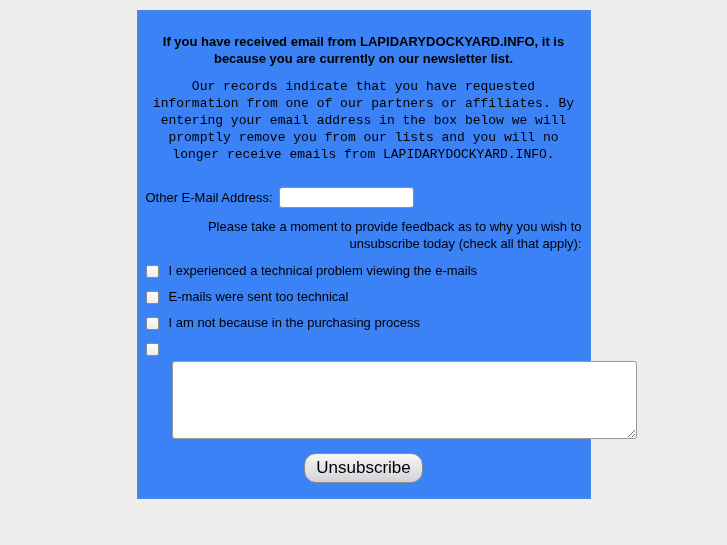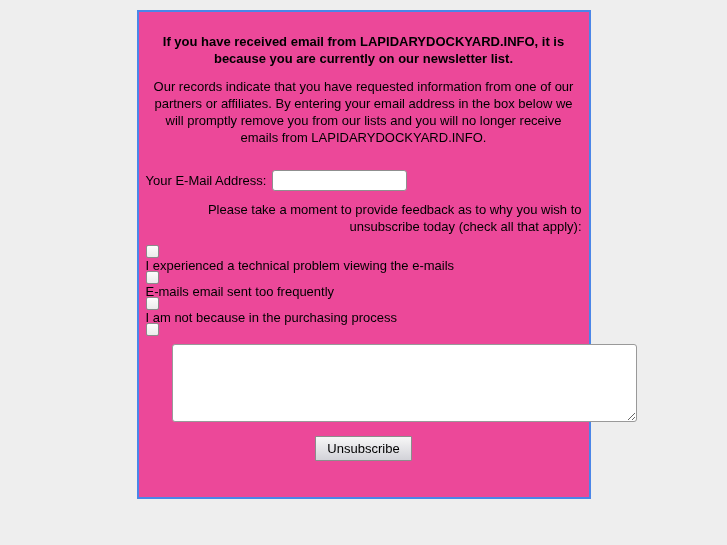--- a/index.html
+++ b/index.html
@@ -11,33 +11,34 @@
     background: #eeeeee;
     font-family: "Liberation Sans", sans-serif;
     font-size: 13px;
     color: #000000;
   }
   .panel {
     width: 454px;
     height: 489px;
     margin: 10px auto 0;
     border: 2px solid #4a86e8;
-    background: #ec4899;
+    background: #3b82f6;
     padding: 12px 7px 16px;
   }
   .heading {
     font-weight: bold;
     text-align: center;
     line-height: 17px;
     margin: 9px 4px 11px;
   }
   .intro {
     text-align: center;
     line-height: 17px;
     margin: 0 0 24px;
+    font-family: Liberation Mono, monospace;
   }
   .email-row {
     display: flex;
     align-items: center;
     margin: 0 0 10px 0;
   }
   .email-label { margin-right: 6px; }
   .email-input {
     width: 135px;
     height: 21px;
@@ -49,24 +50,23 @@
     padding: 2px 4px;
     outline: none;
   }
   .prompt {
     line-height: 17px;
     margin: 0 0 0 0;
     text-align: right;
   }
   .reason-row {
     display: flex;
-    align-items: flex-start;
+    align-items: flex-end;
     height: 16px;
     margin-top: 10px;
-    flex-direction: column;
   }
   .reason-checkbox {
     appearance: none;
     -webkit-appearance: none;
     width: 13px;
     height: 13px;
     margin: 0 10px 0 0;
     border: 1px solid #8b8b8b;
     border-radius: 2px;
     background: linear-gradient(#fdfdfd, #ececec);
@@ -85,54 +85,54 @@
     padding: 3px 4px;
     resize: both;
     outline: none;
   }
   .button-row {
     text-align: center;
     margin-top: 14px;
   }
   .unsubscribe-btn {
     font-family: "Liberation Sans", sans-serif;
-    font-size: 13px;
+    font-size: 17px;
     color: #000000;
     padding: 4px 11px;
     background: linear-gradient(#f7f7f7, #d2d2d8);
     border: 1px solid #8c8c8c;
-    border-radius: 1px;
+    border-radius: 12px;
     cursor: pointer;
   }
 </style>
 </head>
 <body>
 
 <div class="panel">
 
   <div class="heading">If you have received email from LAPIDARYDOCKYARD.INFO, it is because you are currently on our newsletter list.</div>
 
   <div class="intro">Our records indicate that you have requested information from one of our partners or affiliates. By entering your email address in the box below we will promptly remove you from our lists and you will no longer receive emails from LAPIDARYDOCKYARD.INFO.</div>
 
   <div class="email-row">
-    <span class="email-label">Your E-Mail Address:</span>
+    <span class="email-label">Other E-Mail Address:</span>
     <input type="text" class="email-input" value="" style="">
   </div>
 
   <div class="prompt">Please take a moment to provide feedback as to why you wish to unsubscribe today (check all that apply):</div>
 
   <div class="reason-row">
     <input type="checkbox" class="reason-checkbox" style="">
     <span>I experienced a technical problem viewing the e-mails</span>
   </div>
 
 
   <div class="reason-row">
     <input type="checkbox" class="reason-checkbox" style="">
-    <span>E-mails email sent too frequently</span>
+    <span>E-mails were sent too technical</span>
   </div>
 
 
   <div class="reason-row">
     <input type="checkbox" class="reason-checkbox" style="">
     <span>I am not because in the purchasing process</span>
   </div>
 
   <div class="reason-row">
     <input type="checkbox" class="reason-checkbox" style="">

